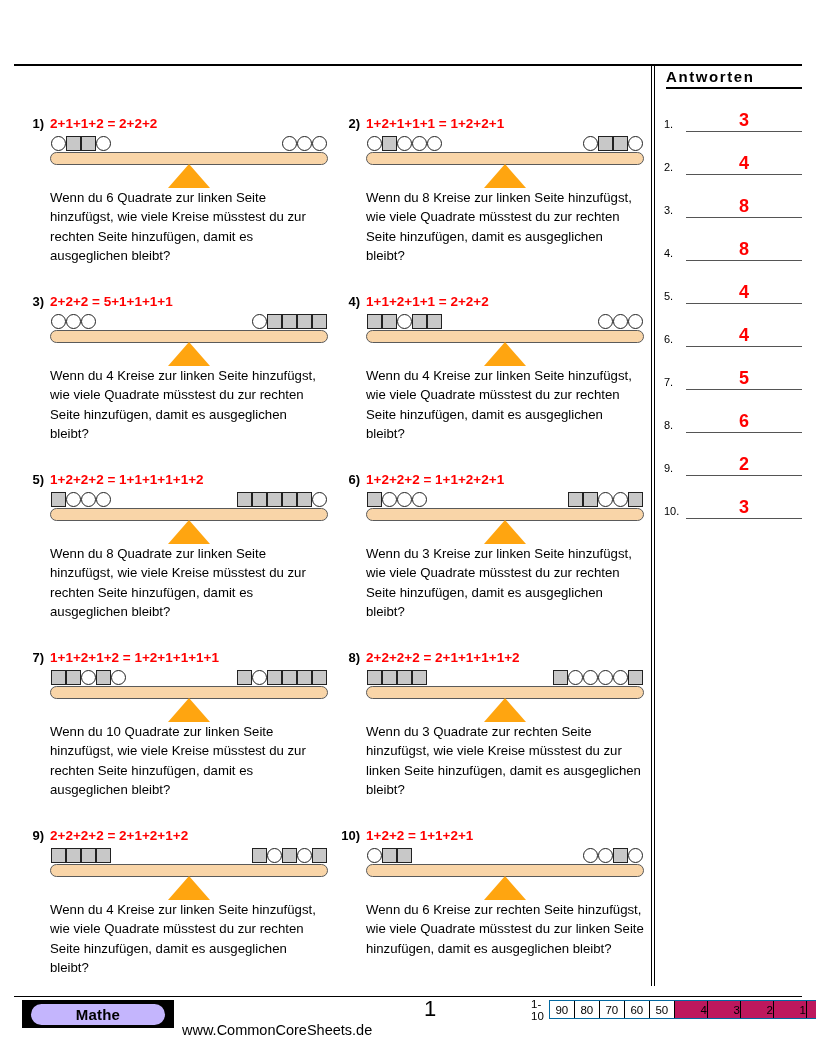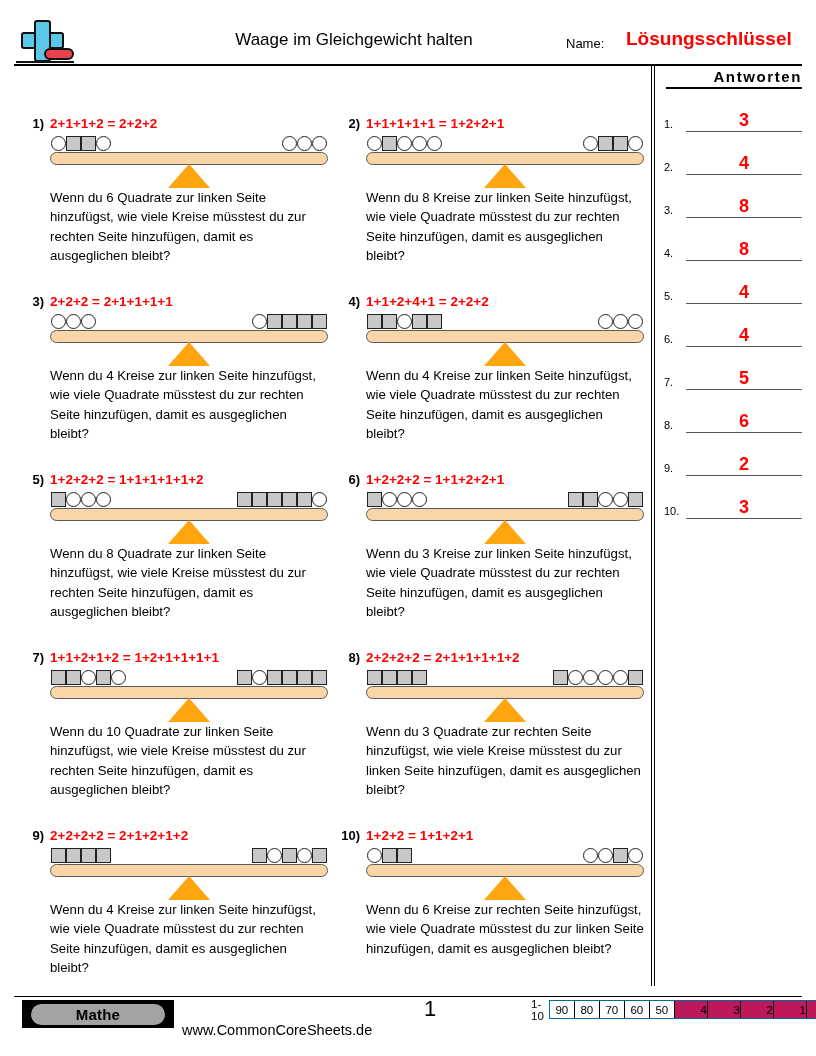--- a/index.html
+++ b/index.html
@@ -135,21 +135,21 @@
   }
 
   
   .answers-panel {
     position: absolute;
     left: 660px;
     top: 68px;
     width: 148px;
   }
   .answers-title {
-    text-align: right;
+    text-align: left;
     font-size: 15px;
     font-weight: bold;
     letter-spacing: 1.6px;
     border-bottom: 2px solid #000;
     padding-bottom: 2px;
     width: 136px;
     margin: 0 auto;
   }
   .answer-row {
     position: relative;
@@ -286,21 +286,21 @@
     width: 152px;
     height: 28px;
     background: #000000;
     display: flex;
     align-items: center;
     justify-content: center;
   }
   .brand-pill {
     width: 134px;
     height: 21px;
-    background: #a3a3a3;
+    background: #c4b5fd;
     border-radius: 11px;
     font-size: 15px;
     font-weight: bold;
     display: flex;
     align-items: center;
     justify-content: center;
     letter-spacing: 0.2px;
   }
   .site {
     position: absolute;
@@ -348,31 +348,20 @@
     background: #ffffff;
   }
   .grade-cell:last-child { border-right: none; }
   .grade-cell.hl { background: #be185d; padding-left: 32px; }
 </style>
 </head>
 <body>
 
 <div class="page">
 
-  <div class="header">
-    <div class="logo">
-      <div class="logo-ground ground"></div>
-      <div class="plus-h"></div>
-      <div class="plus-v"></div>
-      <div class="minus"></div>
-    </div>
-    <div class="title">Waage im Gleichgewicht halten</div>
-    <div class="name-label">Name:</div>
-    <div class="name-value">Lösungsschlüssel</div>
-  </div>
   <div class="header-rule"></div>
 
 
   <div class="v-divider"></div>
 
   <div class="answers-panel">
     <div class="answers-title">Antworten</div>
     <div id="answers-list">
         <div class="answer-row">
           <div class="answer-num">1.</div>
@@ -433,21 +422,21 @@
             <div class="ci"></div>
             <div class="ci"></div>
           </div>
           <div class="beam"></div>
           <div class="fulcrum"></div>
         </div>
         <div class="p-q">Wenn du 6 Quadrate zur linken Seite hinzufügst, wie viele Kreise müsstest du zur rechten Seite hinzufügen, damit es ausgeglichen bleibt?</div>
       </div>
       <div class="problem" style="left: 316px; top: 0px;">
         <div class="p-num">2)</div>
-        <div class="p-eq">1+1+1+1+1 = 1+2+2+1</div>
+        <div class="p-eq">1+2+1+1+1 = 1+2+2+1</div>
         <div class="scale">
           <div class="shapes left">
             <div class="ci"></div>
             <div class="sq"></div>
             <div class="ci"></div>
             <div class="ci"></div>
             <div class="ci"></div>
           </div>
           <div class="shapes right">
             <div class="ci"></div>
@@ -455,42 +444,42 @@
             <div class="sq"></div>
             <div class="ci"></div>
           </div>
           <div class="beam"></div>
           <div class="fulcrum"></div>
         </div>
         <div class="p-q">Wenn du 8 Kreise zur linken Seite hinzufügst, wie viele Quadrate müsstest du zur rechten Seite hinzufügen, damit es ausgeglichen bleibt?</div>
       </div>
       <div class="problem" style="left: 0px; top: 178px;">
         <div class="p-num">3)</div>
-        <div class="p-eq">2+2+2 = 2+1+1+1+1</div>
+        <div class="p-eq">2+2+2 = 5+1+1+1+1</div>
         <div class="scale">
           <div class="shapes left">
             <div class="ci"></div>
             <div class="ci"></div>
             <div class="ci"></div>
           </div>
           <div class="shapes right">
             <div class="ci"></div>
             <div class="sq"></div>
             <div class="sq"></div>
             <div class="sq"></div>
             <div class="sq"></div>
           </div>
           <div class="beam"></div>
           <div class="fulcrum"></div>
         </div>
         <div class="p-q">Wenn du 4 Kreise zur linken Seite hinzufügst, wie viele Quadrate müsstest du zur rechten Seite hinzufügen, damit es ausgeglichen bleibt?</div>
       </div>
       <div class="problem" style="left: 316px; top: 178px;">
         <div class="p-num">4)</div>
-        <div class="p-eq">1+1+2+4+1 = 2+2+2</div>
+        <div class="p-eq">1+1+2+1+1 = 2+2+2</div>
         <div class="scale">
           <div class="shapes left">
             <div class="sq"></div>
             <div class="sq"></div>
             <div class="ci"></div>
             <div class="sq"></div>
             <div class="sq"></div>
           </div>
           <div class="shapes right">
             <div class="ci"></div>

